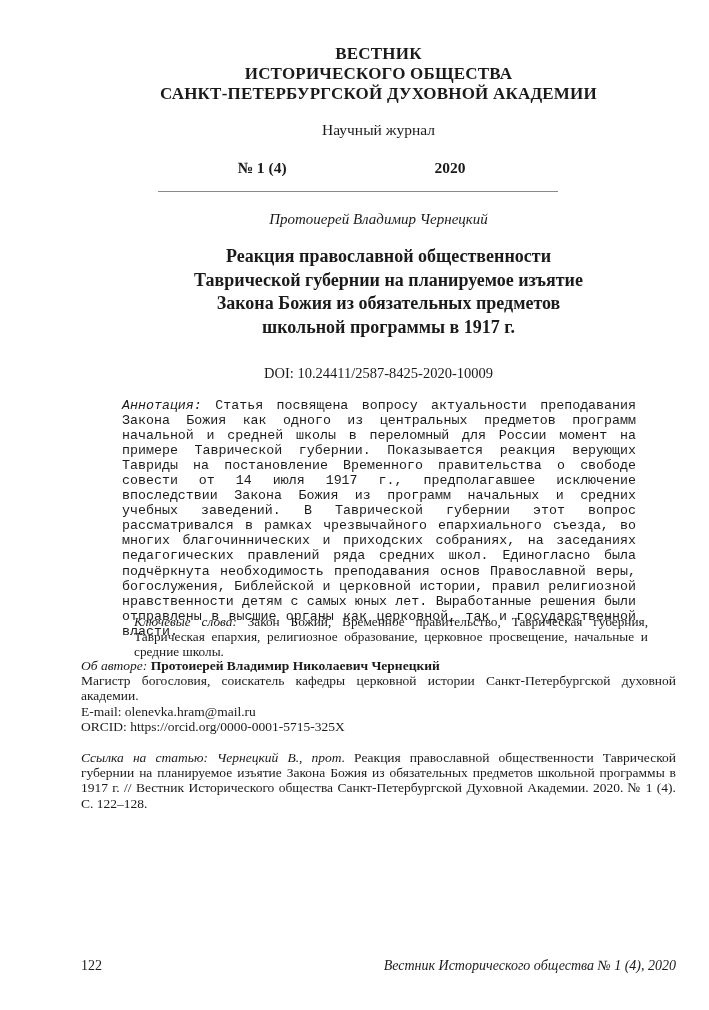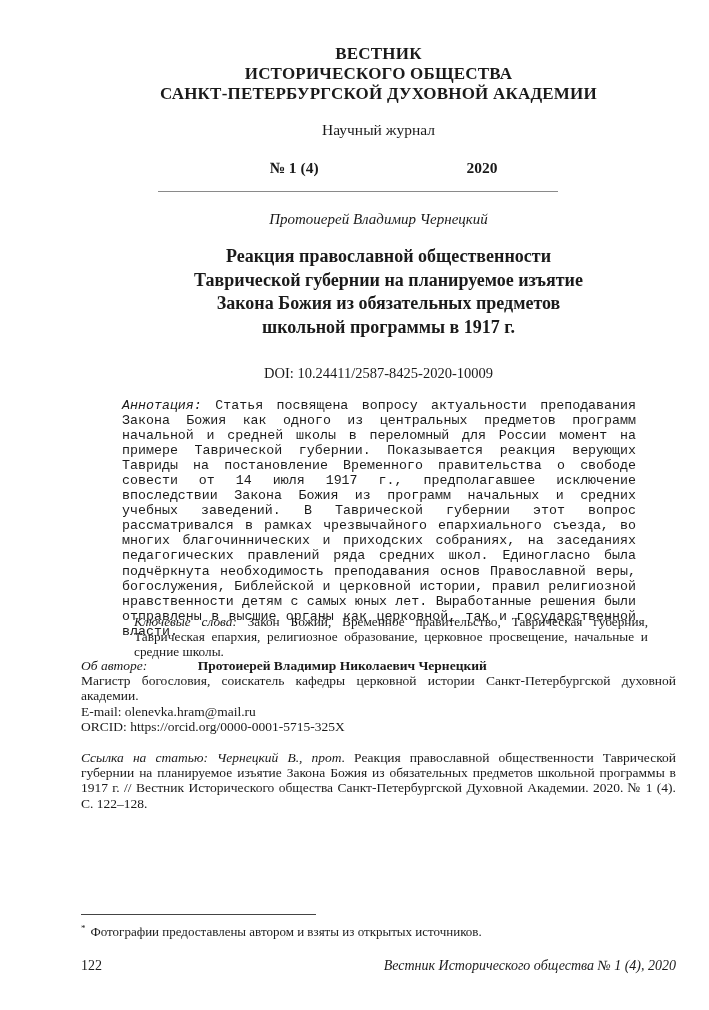--- a/index.html
+++ b/index.html
@@ -26,21 +26,21 @@
     line-height: 20px;
     letter-spacing: 0.2px;
   }
   .journal-subtitle {
     top: 121px;
     font-weight: normal;
     font-size: 15.5px;
   }
   .issue-row {
     top: 159px;
-    left: 176px;
+    left: 144px;
     width: 376px;
     display: flex;
     font-weight: bold;
     font-size: 15.5px;
   }
   .issue-row > span {
     flex: 1;
     text-align: center;
   }
   .masthead-divider {
@@ -96,21 +96,21 @@
   .citation-block {
     top: 750px;
     left: 57px;
     width: 595px;
     font-size: 13.5px;
     line-height: 15.2px;
     text-align: justify;
     hyphens: auto;
   }
   .italic { font-style: italic; }
-  .bold { font-weight: bold; margin-left: 47px; }
+  .bold { font-weight: bold; }
   .footnote-block {
     top: 914px;
     left: 57px;
     width: 595px;
     font-size: 13px;
     line-height: 15px;
   }
   .footnote-rule {
     width: 235px;
     border-top: 1px solid #444;
@@ -177,25 +177,19 @@
     </div>
     <div class="about-affiliation">Магистр богословия, соискатель кафедры церковной истории Санкт-Петербургской духовной академии.</div>
     <div>E-mail: olenevka.hram@mail.ru</div>
     <div>ORCID: https://orcid.org/0000-0001-5715-325X</div>
   </div>
 
   <p class="abs citation-block" style="margin:0;">
     <span class="italic">Ссылка на статью: </span><span class="italic">Чернецкий В., прот. </span><span>Реакция православной общественности Таврической губернии на планируемое изъятие Закона Божия из обязательных предметов школьной программы в 1917 г. // Вестник Исторического общества Санкт-Петербургской Духовной Академии. 2020. № 1 (4). С. 122–128.</span>
   </p>
 
-  <div class="abs footnote-block">
-    <div class="footnote-rule"></div>
-    <div class="footnote-text">
-      <sup>*</sup><span>Фотографии предоставлены автором и взяты из открытых источников.</span>
-    </div>
-  </div>
 
   <div class="abs page-footer">
     <span class="footer-page-number">122</span>
     <span class="footer-journal">Вестник Исторического общества № 1 (4), 2020</span>
   </div>
 
 </div>
 
 </body></html>

